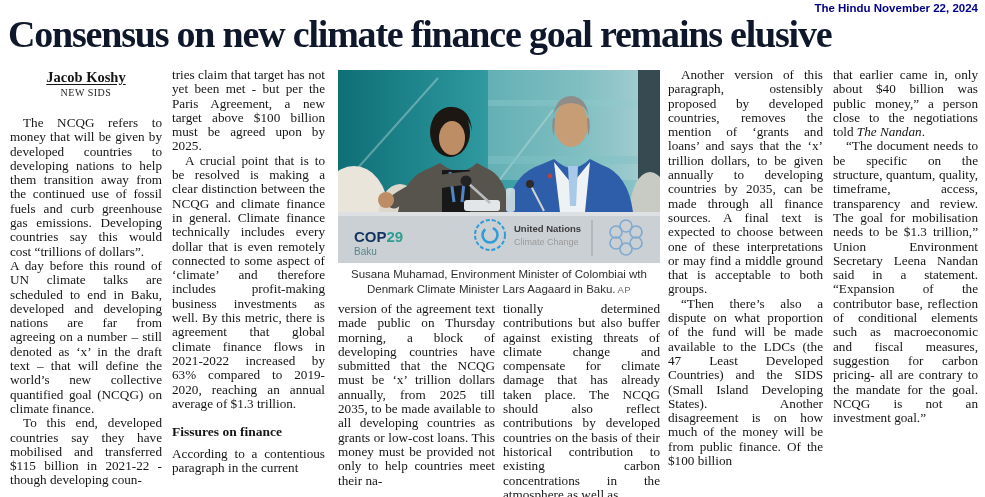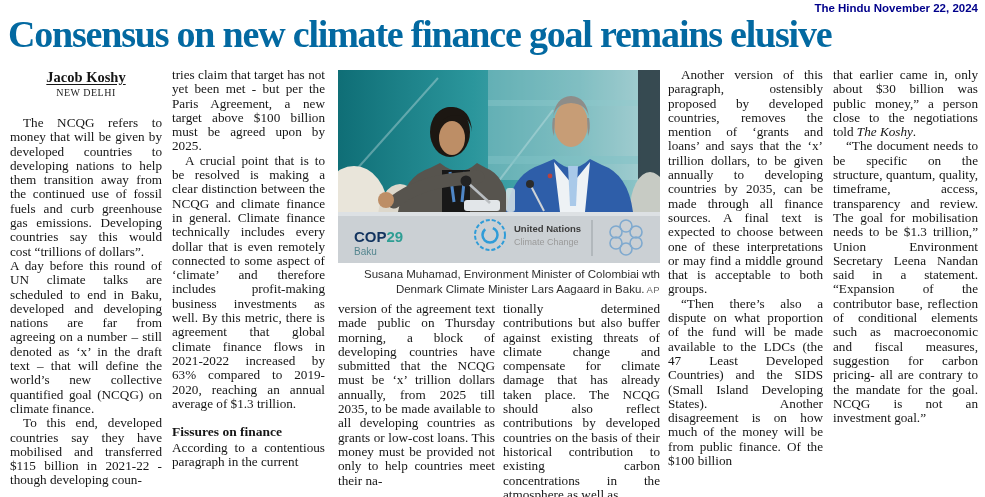--- a/index.html
+++ b/index.html
@@ -4,57 +4,57 @@
 <style>
   html,body{margin:0;padding:0;background:#ffffff;}
   #page{position:relative;width:985px;height:497px;background:#ffffff;overflow:hidden;
         font-family:"Liberation Serif",serif;color:#151515;}
   
   #masthead{position:absolute;top:2px;right:7px;font-family:"Liberation Sans",sans-serif;
             font-weight:bold;font-size:11.5px;color:#00008B;}
   
   #headline{position:absolute;left:8px;top:10px;width:972px;margin:0;
             font-family:"Liberation Serif",serif;font-weight:bold;font-size:38px;
-            line-height:48px;letter-spacing:-1.2px;color:#0369a1;white-space:nowrap;}
+            line-height:48px;letter-spacing:-1.2px;color:#0f172a;white-space:nowrap;}
   
   .col{position:absolute;top:68px;height:429px;overflow:hidden;text-align:justify;}
   #col1{left:10px;width:152px;}
   #col2{left:172px;width:153px;font-family:Liberation Serif, serif;}
   #col3{left:338px;top:302px;width:157px;height:195px;}
   #col4{left:503px;top:302px;width:157px;height:195px;}
   #col5{left:668px;width:155px;}
   #col6{left:833px;width:145px;}
   .para{margin:0;font-size:13.2px;line-height:14.3px;}
   .para.ind{text-indent:13px;}
-  .subhead{font-weight:bold;font-size:13.5px;line-height:15px;margin-top:13px;margin-bottom:2px;text-align:left;}
+  .subhead{font-weight:bold;font-size:13.5px;line-height:15px;margin-top:13px;margin-bottom:8px;text-align:left;}
   
   #byline{margin-bottom:17px;text-align:center;}
   #byline-author{font-weight:bold;font-size:14.5px;line-height:17px;
                  text-decoration:underline;text-underline-offset:2px;display:inline-block;}
   #byline-location{font-size:10px;line-height:13px;letter-spacing:.5px;color:#222;}
   
   #photo-wrap{position:absolute;left:338px;top:70px;width:322px;}
   #photo-wrap svg{display:block;}
   #photo-caption{margin-top:4px;font-family:"Liberation Sans",sans-serif;font-size:11.5px;
-                 line-height:14.5px;color:#2f2f2f;text-align:right;}
+                 line-height:14.5px;color:#2f2f2f;text-align:center;}
   #photo-credit{font-size:9.5px;color:#6a6a6a;letter-spacing:.4px;margin-left:2px;}
 </style>
 </head>
 <body>
 
 <div id="page">
 
   <div id="masthead">The Hindu November 22, 2024</div>
 
   <h1 id="headline">Consensus on new climate finance goal remains elusive</h1>
 
   <div class="col" id="col1">
     <div id="byline">
       <div id="byline-author">Jacob Koshy</div>
-      <div id="byline-location">NEW DELHI</div>
+      <div id="byline-location">NEW SIDS</div>
     </div>
   <p class="para ind"><span>The NCQG refers to money that will be given by developed countries to developing nations to help them transition away from the continued use of fossil fuels and curb greenhouse gas emissions. Developing countries say this would cost “trillions of dollars”.</span></p>
       <p class="para"><span>A day before this round of UN climate talks are scheduled to end in Baku, developed and developing nations are far from agreeing on a number – still denoted as ‘x’ in the draft text – that will define the world’s new collective quantified goal (NCQG) on climate finance.</span></p>
       <p class="para ind"><span>To this end, developed countries say they have mobilised and transferred $115 billion in 2021-22 - though developing coun-</span></p>
     </div>
 
   <div class="col" id="col2">
       <p class="para"><span>tries claim that target has not yet been met - but per the Paris Agreement, a new target above $100 billion must be agreed upon by 2025.</span></p>
       <p class="para ind"><span>A crucial point that is to be resolved is making a clear distinction between the NCQG and climate finance in general. Climate finance technically includes every dollar that is even remotely connected to some aspect of ‘climate’ and therefore includes profit-making business investments as well. By this metric, there is agreement that global climate finance flows in 2021-2022 increased by 63% compared to 2019-2020, reaching an annual average of $1.3 trillion.</span></p>
       <div class="subhead">Fissures on finance</div>
@@ -150,17 +150,17 @@
       <p class="para"><span>version of the agreement text made public on Thursday morning, a block of developing countries have submitted that the NCQG must be ‘x’ trillion dollars annually, from 2025 till 2035, to be made available to all developing countries as grants or low-cost loans. This money must be provided not only to help countries meet their na-</span></p>
     </div>
   <div class="col" id="col4">
       <p class="para"><span>tionally determined contributions but also buffer against existing threats of climate change and compensate for climate damage that has already taken place. The NCQG should also reflect contributions by developed countries on the basis of their historical contribution to existing carbon concentrations in the atmosphere as well as</span></p>
     </div>
   <div class="col" id="col5">
       <p class="para ind"><span>Another version of this paragraph, ostensibly proposed by developed countries, removes the mention of ‘grants and loans’ and says that the ‘x’ trillion dollars, to be given annually to developing countries by 2035, can be made through all finance sources. A final text is expected to choose between one of these interpretations or may find a middle ground that is acceptable to both groups.</span></p>
       <p class="para ind"><span>“Then there’s also a dispute on what proportion of the fund will be made available to the LDCs (the 47 Least Developed Countries) and the SIDS (Small Island Developing States). Another disagreement is on how much of the money will be from public finance. Of the $100 billion</span></p>
     </div>
   <div class="col" id="col6">
-      <p class="para"><span>that earlier came in, only about $30 billion was public money,” a person close to the negotiations told </span><span style="font-style: italic;">The Koshy</span><span>.</span></p>
+      <p class="para"><span>that earlier came in, only about $40 billion was public money,” a person close to the negotiations told </span><span style="font-style: italic;">The Nandan</span><span>.</span></p>
       <p class="para ind"><span>“The document needs to be specific on the structure, quantum, quality, timeframe, access, transparency and review. The goal for mobilisation needs to be $1.3 trillion,” Union Environment Secretary Leena Nandan said in a statement. “Expansion of the contributor base, reflection of conditional elements such as macroeconomic and fiscal measures, suggestion for carbon pricing- all are contrary to the mandate for the goal. NCQG is not an investment goal.”</span></p>
     </div>
 
 </div>
 
 </body></html>

